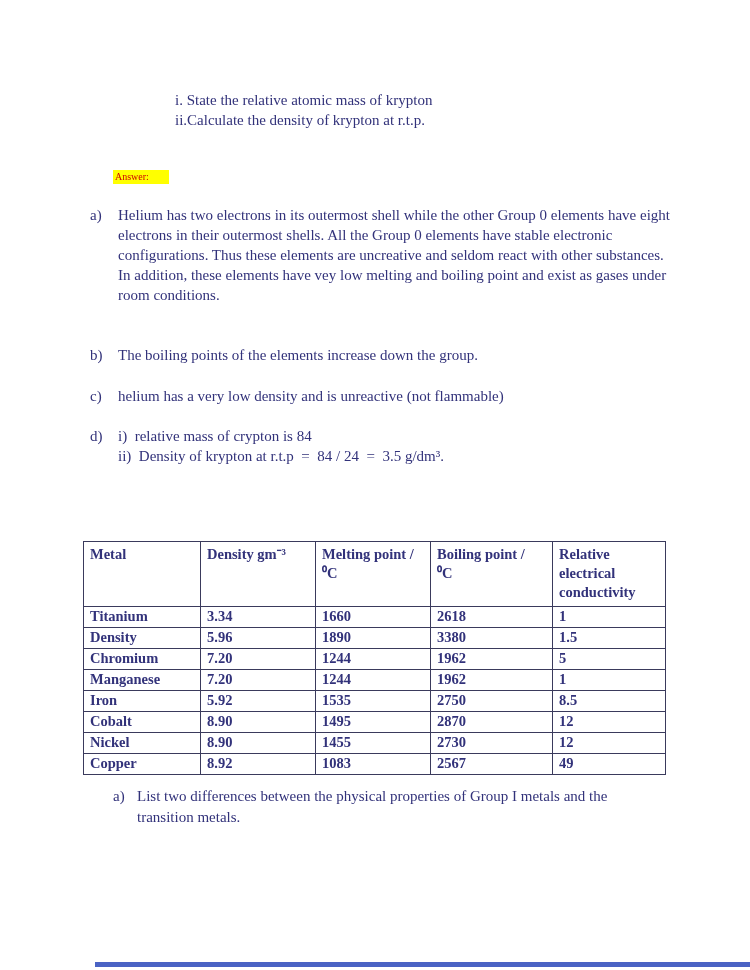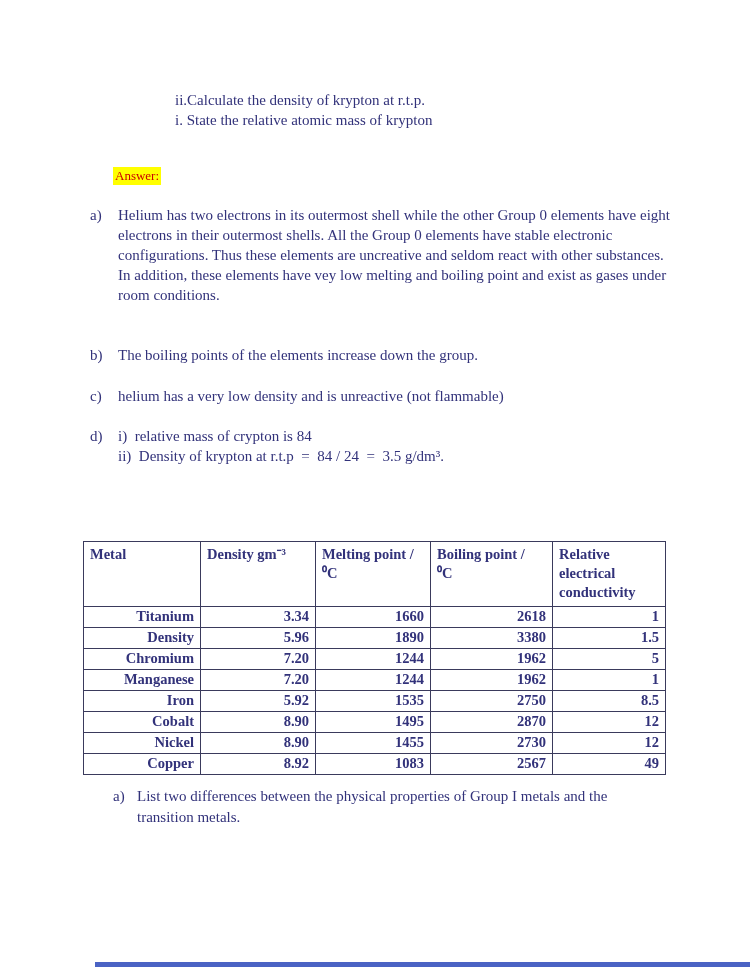--- a/index.html
+++ b/index.html
@@ -18,22 +18,22 @@
     overflow: hidden;
   }
   .page { position: absolute; inset: 0; background: #fff; }
 
   .intro { position: absolute; left: 175px; top: 90px; font-size: 15px; line-height: 20px; }
 
   .answer-label-wrap { position: absolute; left: 113px; top: 166px; }
   .answer-label {
     background: var(--highlight);
     color: var(--red-text);
-    font-size: 13px;
-    padding: 1px 2px 2px 2px;
+    font-size: 10px;
+    padding: 1px 20px 2px 2px;
   }
 
   .ans { position: absolute; left: 90px; display: flex; font-size: 15px; line-height: 20px; }
   .ans .letter { width: 28px; flex: 0 0 28px; }
   .ans .text { width: 560px; white-space: pre-wrap; }
   .ans-a { top: 205px; }
   .ans-b { top: 345px; }
   .ans-c { top: 386px; }
   .ans-d { top: 426px; }
 
@@ -57,40 +57,39 @@
     padding: 3px 6px 4px 6px;
     vertical-align: top;
     white-space: pre-line;
     line-height: 19px;
     height: 62px;
   }
   table.metals-table td {
     padding: 1px 6px 2px 6px;
     height: 20px;
     line-height: 17px;
-    text-align: right;
   }
 
   .followup { position: absolute; left: 113px; top: 786px; display: flex; font-size: 15px; line-height: 21px; }
   .followup .letter { width: 24px; flex: 0 0 24px; }
   .followup .text { width: 525px; }
 
   .bottom-strip {
     position: absolute; left: 95px; right: 0; bottom: 3px; height: 5px;
     background: #4a63c4;
   }
 </style>
 </head>
 <body>
 
 <div class="page">
 
   <div class="intro">
+    <div>i. State the relative atomic mass of krypton</div>
     <div>ii.Calculate the density of krypton at r.t.p.</div>
-    <div>i. State the relative atomic mass of krypton</div>
   </div>
 
   <div class="answer-label-wrap">
     <span class="answer-label">Answer:</span>
   </div>
 
   <div class="ans ans-a">
     <span class="letter">a)</span>
     <span class="text">Helium has two electrons in its outermost shell while the other Group 0 elements have eight electrons in their outermost shells. All the Group 0 elements have stable electronic configurations. Thus these elements are uncreative and seldom react with other substances. In addition, these elements have vey low melting and boiling point and exist as gases under room conditions.</span>
   </div>

